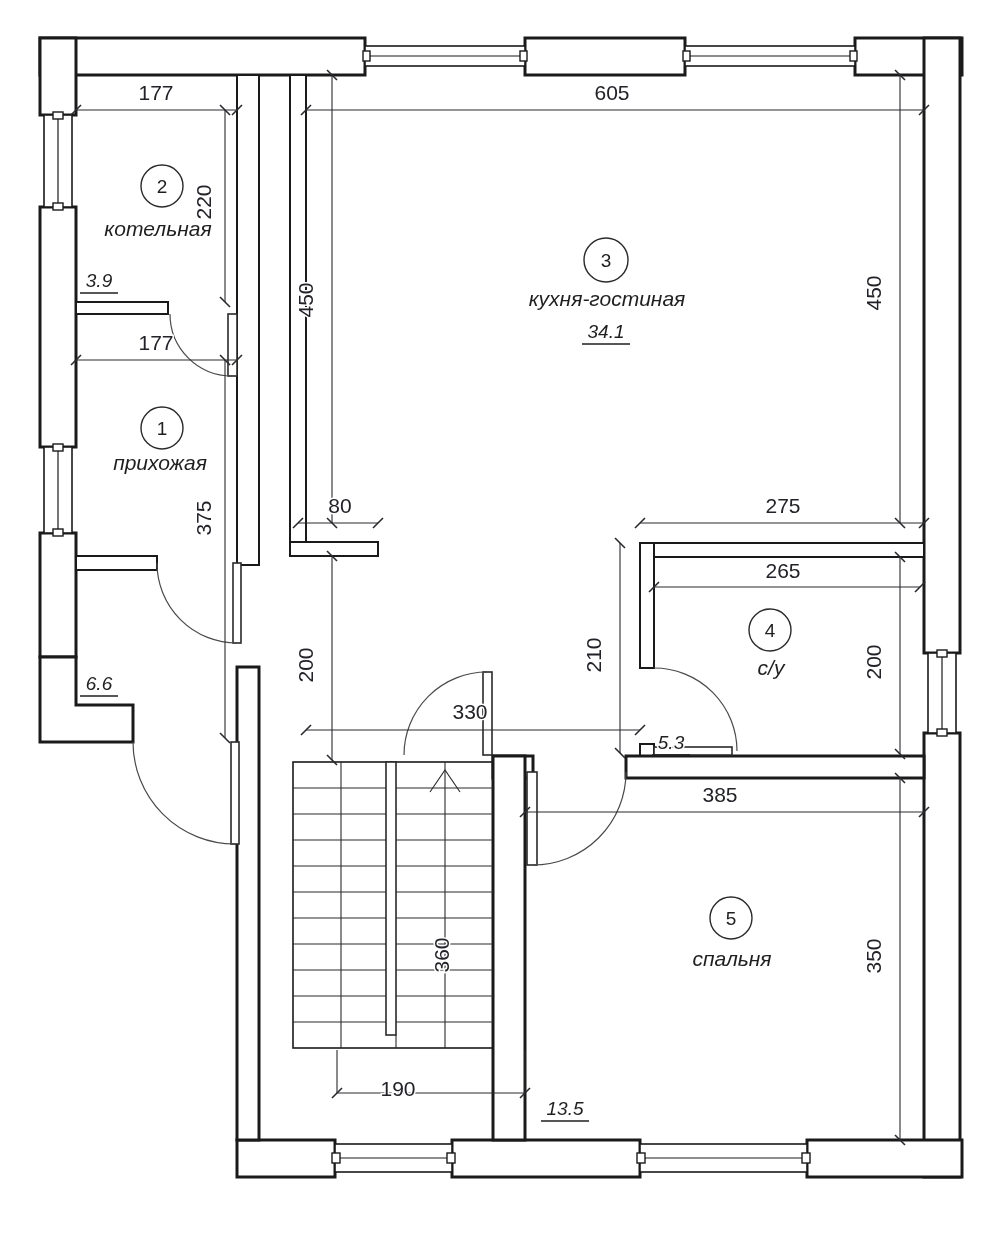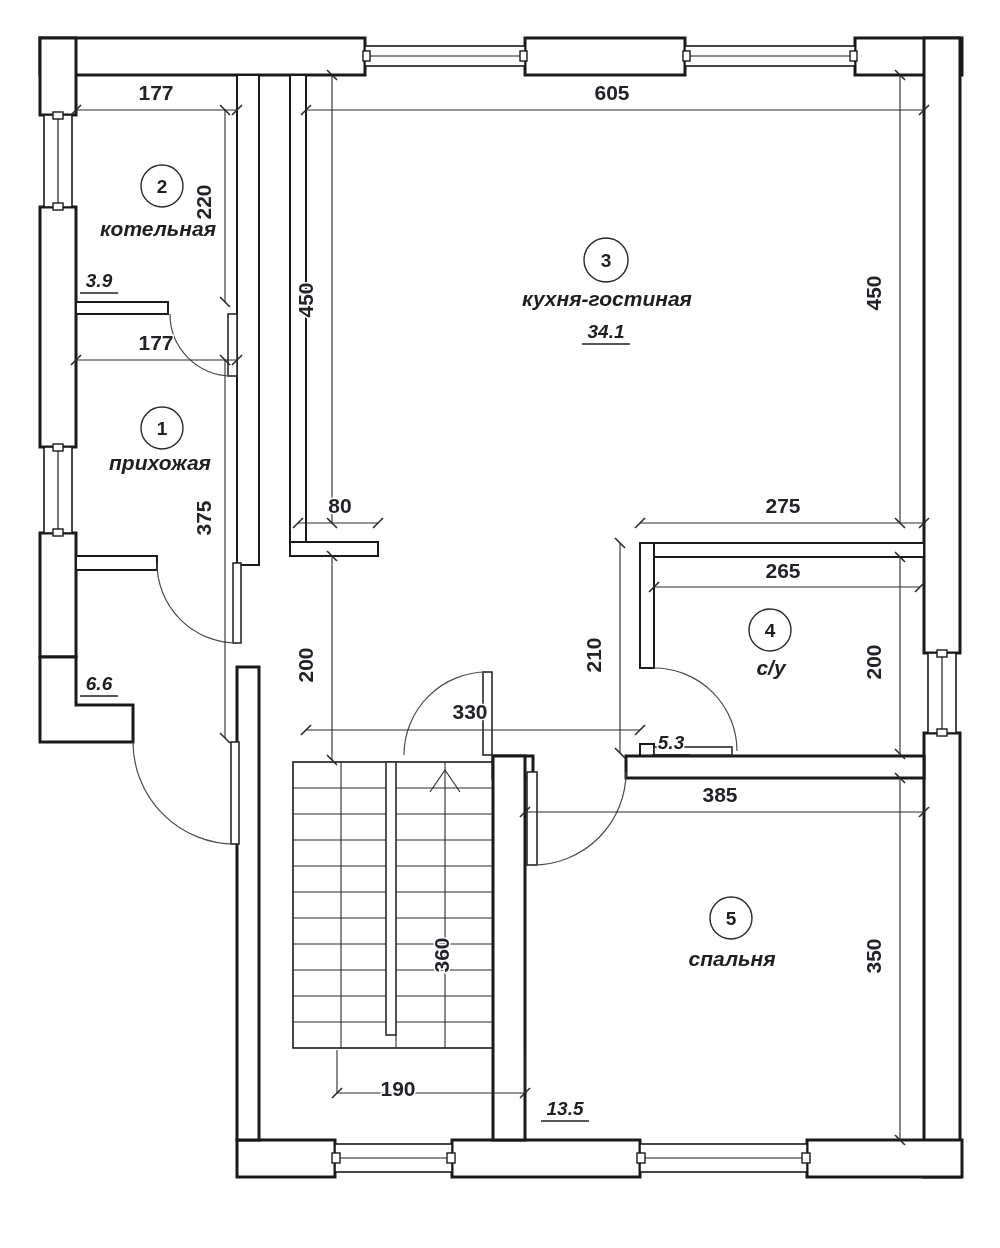--- a/index.html
+++ b/index.html
@@ -1,16 +1,16 @@
 <!DOCTYPE html>
 <html><head>
 <meta charset="utf-8">
 <style>
   html, body { margin: 0; padding: 0; background: #ffffff; }
-  .stage { width: 1000px; height: 1248px; position: relative; background: #fff; font-weight: bold; }
+  .stage { width: 1000px; height: 1248px; position: relative; background: #fff; }
   svg { display: block; }
   
   .wall   { fill: #ffffff; stroke: #1a1a1a; stroke-width: 3; }
   .wallthin { fill: #ffffff; stroke: #1a1a1a; stroke-width: 2; }
   .winbox { fill: #ffffff; stroke: #1a1a1a; stroke-width: 1.6; }
   .winln  { stroke: #1a1a1a; stroke-width: 1.2; fill: none; }
   .nub    { fill: #ffffff; stroke: #1a1a1a; stroke-width: 1.4; }
   .leaf   { fill: #ffffff; stroke: #2a2a2a; stroke-width: 1.6; }
   .swing  { fill: none; stroke: #4a4a4a; stroke-width: 1.2; }
   .stair  { stroke: #1a1a1a; stroke-width: 1.6; fill: none; }

